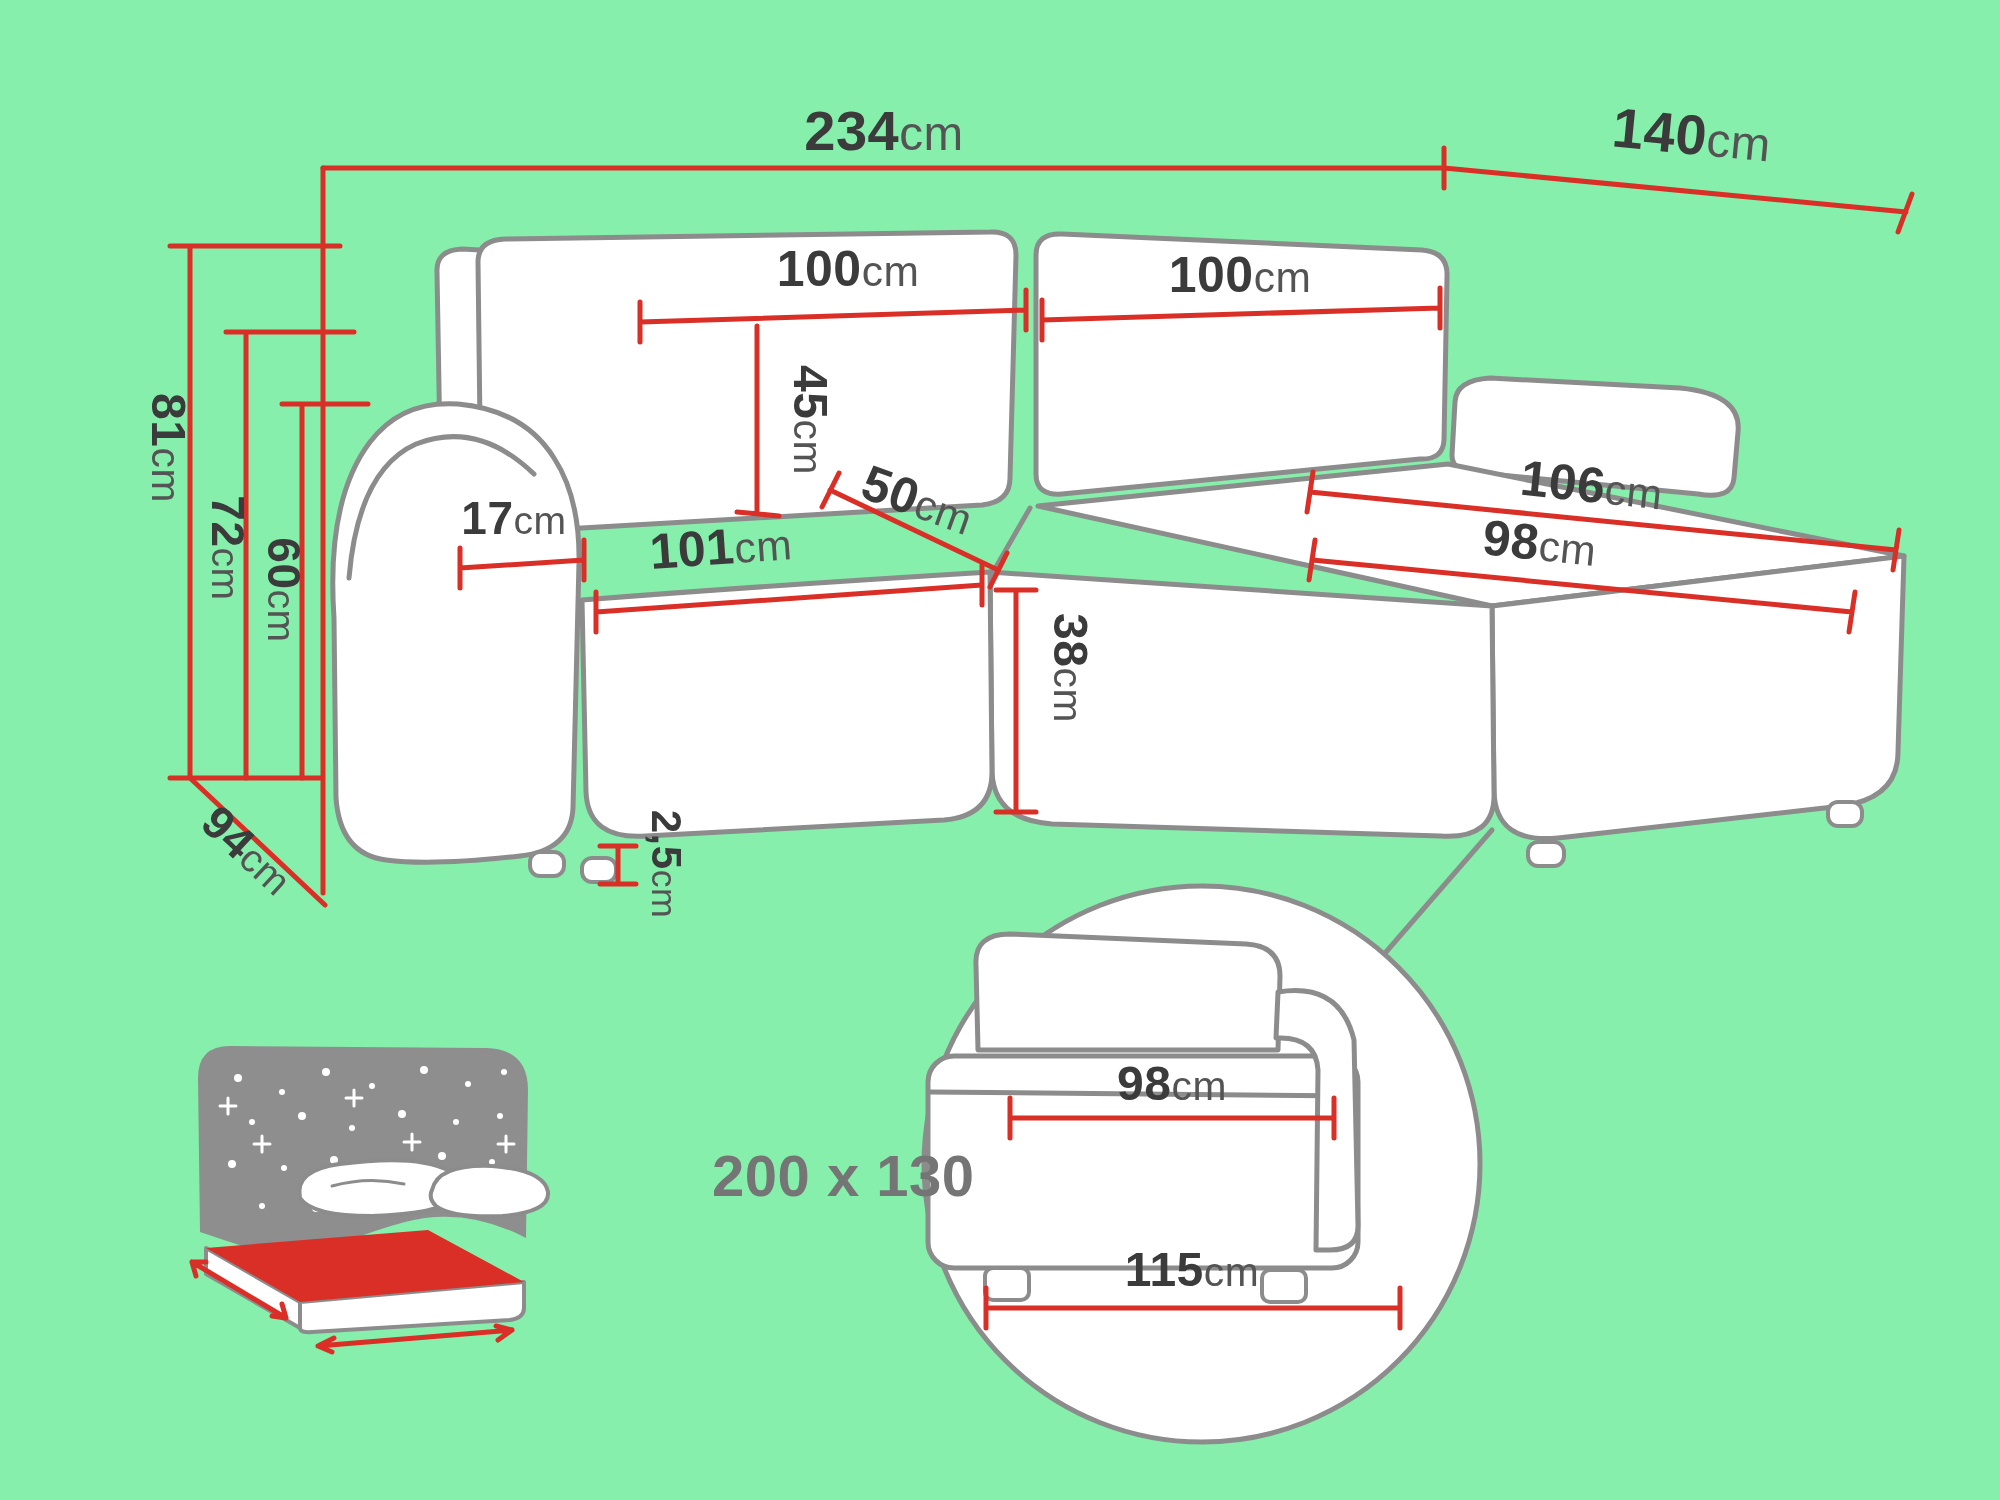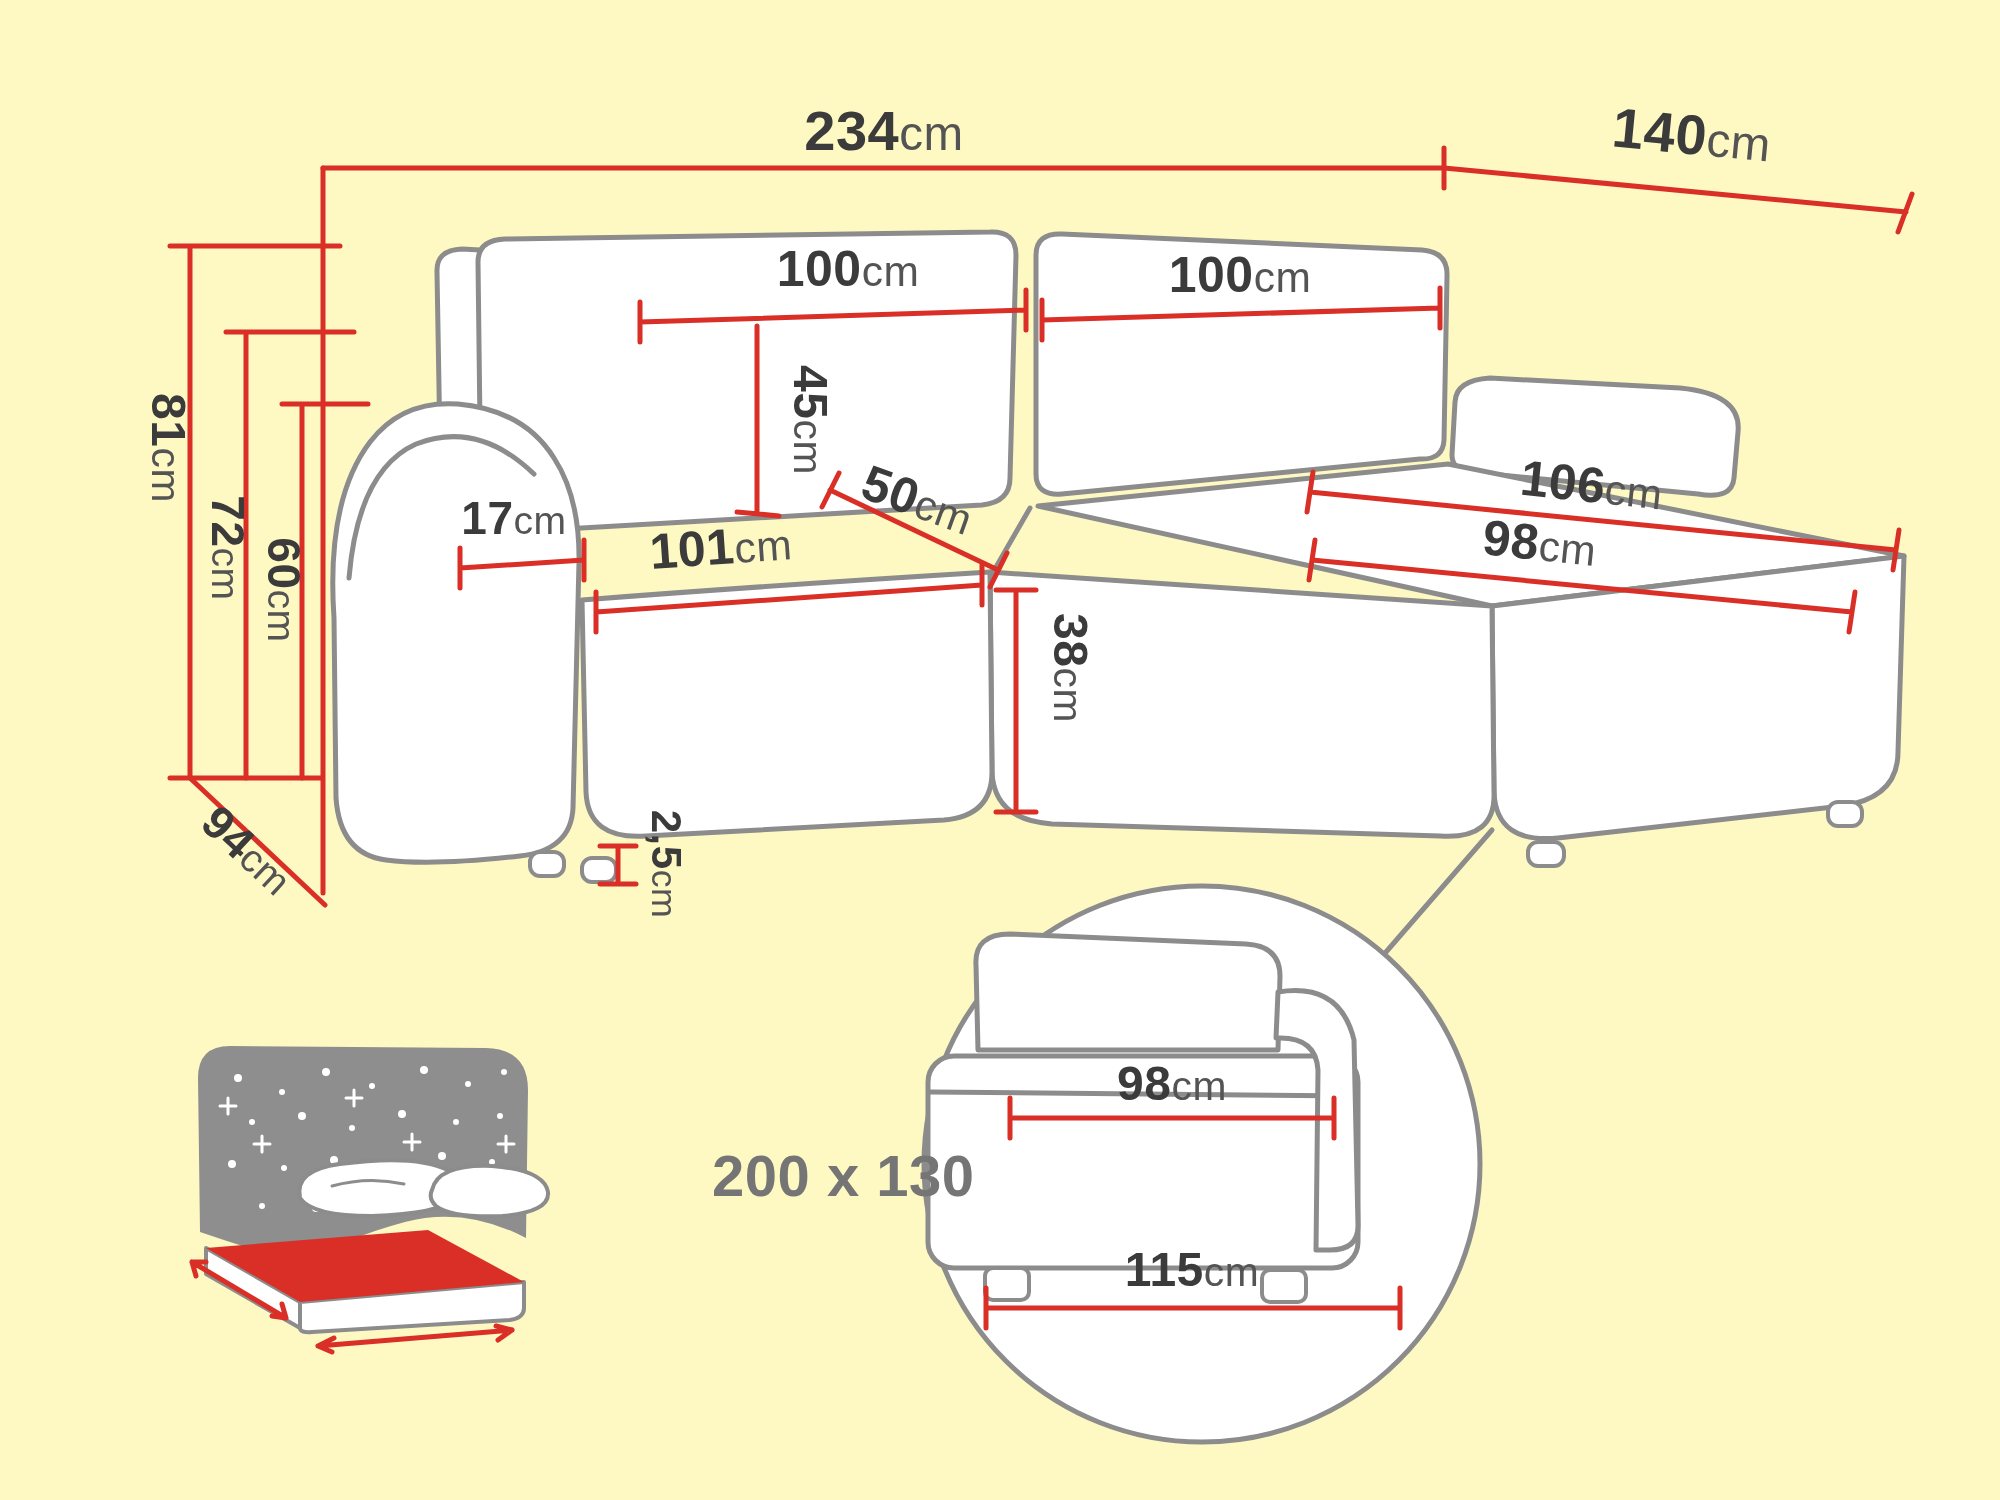--- a/index.html
+++ b/index.html
@@ -1,16 +1,16 @@
 <!DOCTYPE html>
 <html><head>
 <meta charset="utf-8">
 <style>
   html,body{margin:0;padding:0;background:#ffffff;}
-  #canvas{width:2000px;height:1500px;position:relative;background:#fef9c3;}
+  #canvas{width:2000px;height:1500px;position:relative;background:#86efac;}
   svg{display:block;}
   svg text{font-family:"Liberation Sans",sans-serif;letter-spacing:0.5px;}
   .dim{stroke:#d92f27;stroke-width:5;fill:none;stroke-linecap:round;}
   .sofa{stroke:#8c8c8c;stroke-width:5;fill:#ffffff;stroke-linejoin:round;stroke-linecap:round;}
   .sofaline{stroke:#8c8c8c;stroke-width:5;fill:none;stroke-linecap:round;}
   .thinline{stroke:#8c8c8c;stroke-width:4;fill:#ffffff;stroke-linejoin:round;}
   .num{font-weight:700;fill:#3b3b3b;}
   .unit{font-weight:400;fill:#545454;font-size:0.85em;}
   .t56{font-size:56px}.t50{font-size:50px}.t48{font-size:48px}.t46{font-size:46px}.t42{font-size:42px}
   .bedlabel{font-size:58px;font-weight:700;fill:#757575;}

